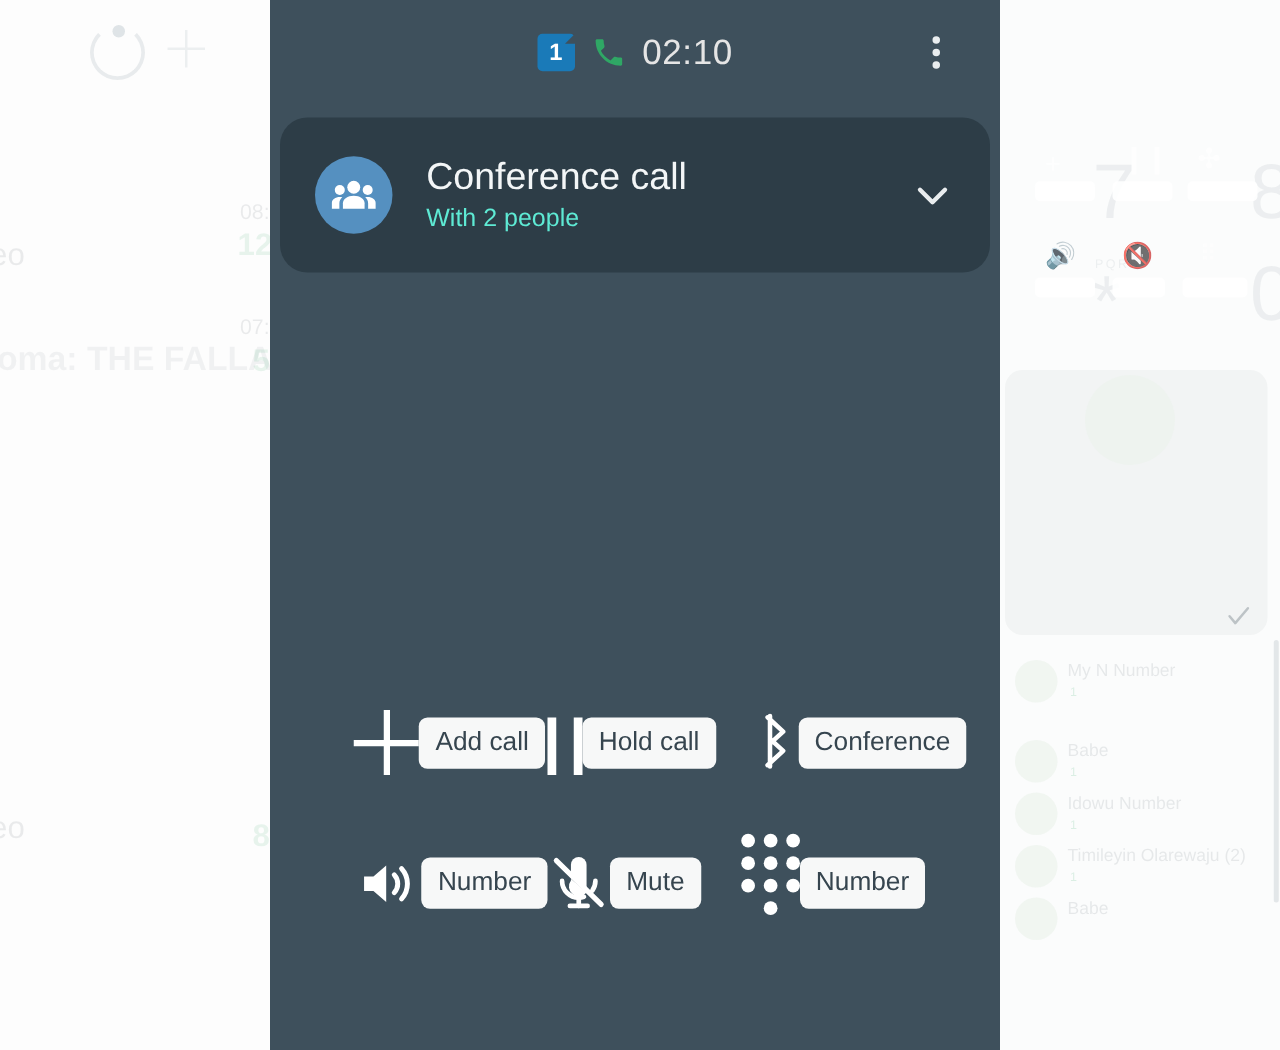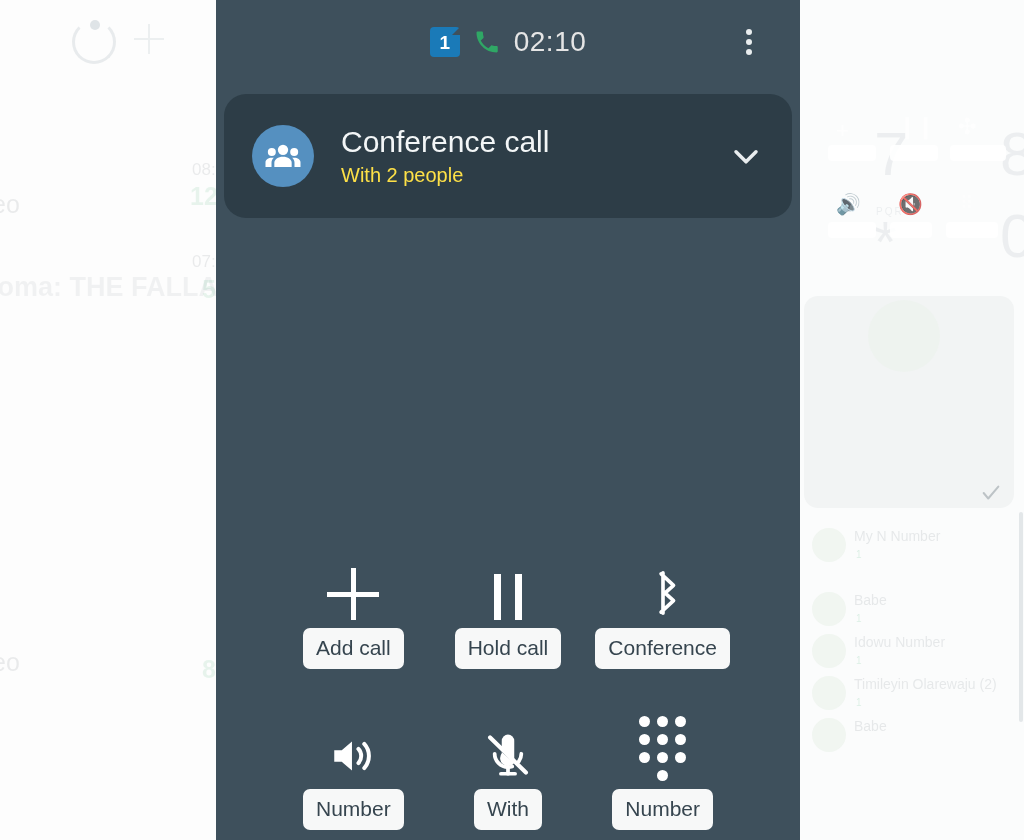--- a/index.html
+++ b/index.html
@@ -137,33 +137,33 @@
     width: 62px; height: 62px; border-radius: 50%;
     background: #5590c0; flex: 0 0 auto;
     display: flex; align-items: center; justify-content: center;
   }
   .conf-text { flex: 1 1 auto; margin-left: 27px; min-width: 0; }
   .conf-title {
     color: #f3f6f7; font-size: 30px; font-weight: 400; line-height: 1.12;
     white-space: nowrap;
   }
   .conf-sub {
-    color: #fde047; font-size: 20px; font-weight: 400; margin-top: 6px;
+    color: #5eead4; font-size: 20px; font-weight: 400; margin-top: 6px;
     white-space: nowrap;
   }
   .conf-chevron { flex: 0 0 auto; width: 40px; height: 40px; cursor: pointer; }
 
   
   .action-grid {
     position: absolute; left: 60px; right: 60px; top: 560px;
     display: grid; grid-template-columns: repeat(3, 1fr);
     row-gap: 52px; justify-items: center;
   }
   .action {
-    display: flex; flex-direction: column; align-items: center;
+    display: flex; flex-direction: row; align-items: center;
     cursor: pointer; width: 140px;
   }
   .action-icon {
     height: 60px; display: flex; align-items: flex-end; justify-content: center;
     color: #ffffff;
   }
   .action-label {
     margin-top: 8px; background: #f7f8f8; color: #36454f;
     font-size: 21px; line-height: 1; padding: 9px 13px 11px;
     border-radius: 7px; white-space: nowrap;
@@ -341,21 +341,21 @@
         <div class="action-icon">
           <svg width="50" height="52" viewBox="0 0 24 24">
             <path d="M15 5.2a3 3 0 0 0-6 0v5.1l6 3.9z" fill="#ffffff"></path>
             <path d="M9 11.2v-.6l6 5.2a3 3 0 0 1-6-4.6z" fill="#ffffff"></path>
             <path d="M18.4 11.4a6.4 6.4 0 0 1-1.2 3.7M5.6 11.4a6.4 6.4 0 0 0 6.4 6.4c.7 0 1.4-.1 2-.3" fill="none" stroke="#ffffff" stroke-width="1.8" stroke-linecap="round"></path>
             <path d="M12 17.8V21" stroke="#ffffff" stroke-width="1.8" stroke-linecap="round"></path>
             <path d="M8.6 21h6.8" stroke="#ffffff" stroke-width="1.8" stroke-linecap="round"></path>
             <path d="M3.4 3.6 L20.6 20.4" stroke="#ffffff" stroke-width="2" stroke-linecap="round"></path>
           </svg>
         </div>
-        <div class="action-label">With</div>
+        <div class="action-label">Mute</div>
       </div>
 
       <div class="action">
         <div class="action-icon">
           <div class="dialpad-dots">
             <i></i>
               <i></i>
               <i></i>
             <i></i>
               <i></i>

